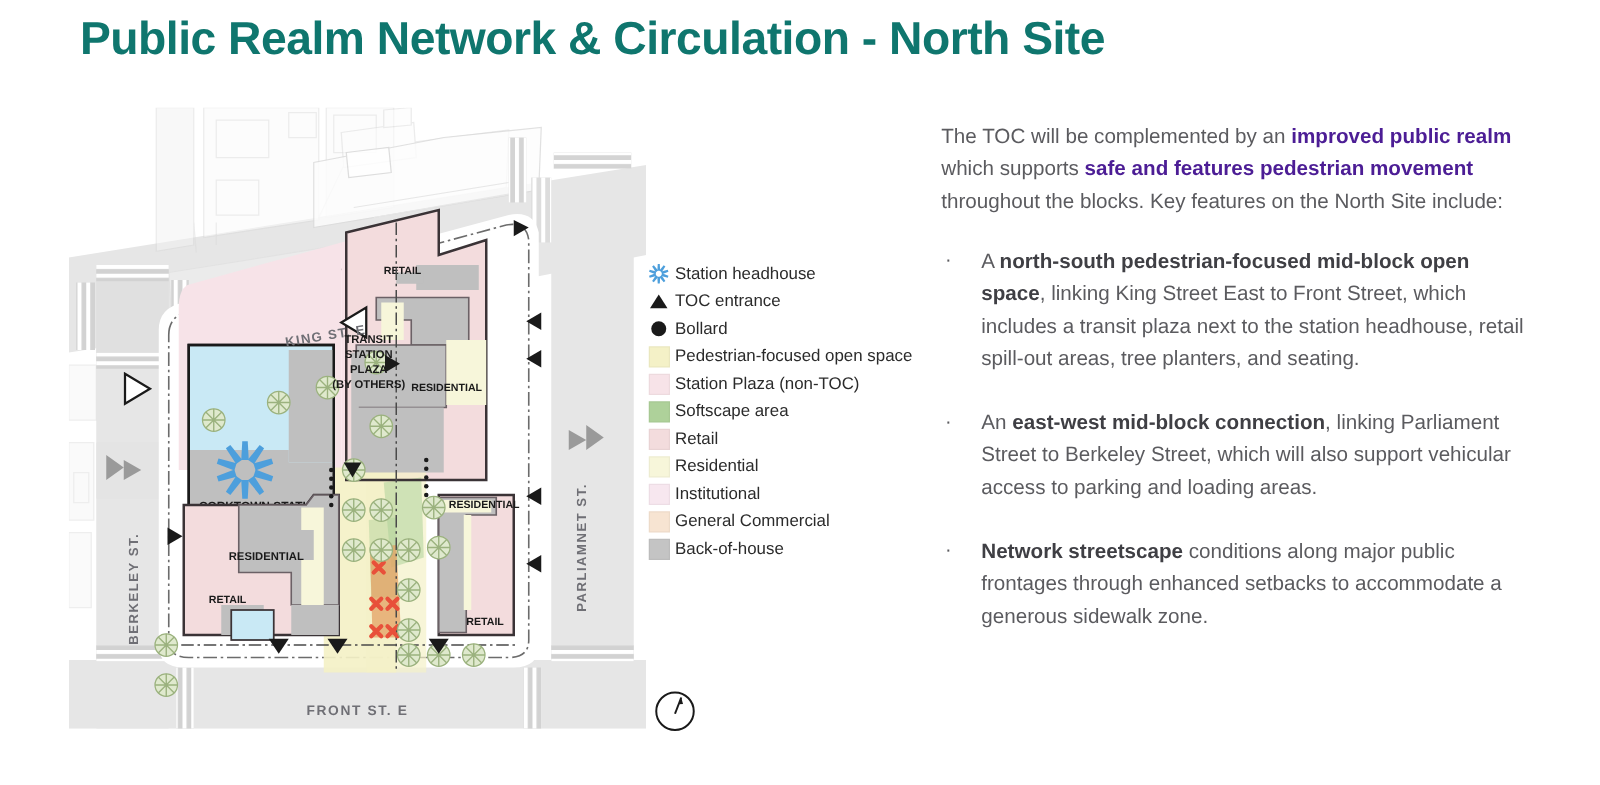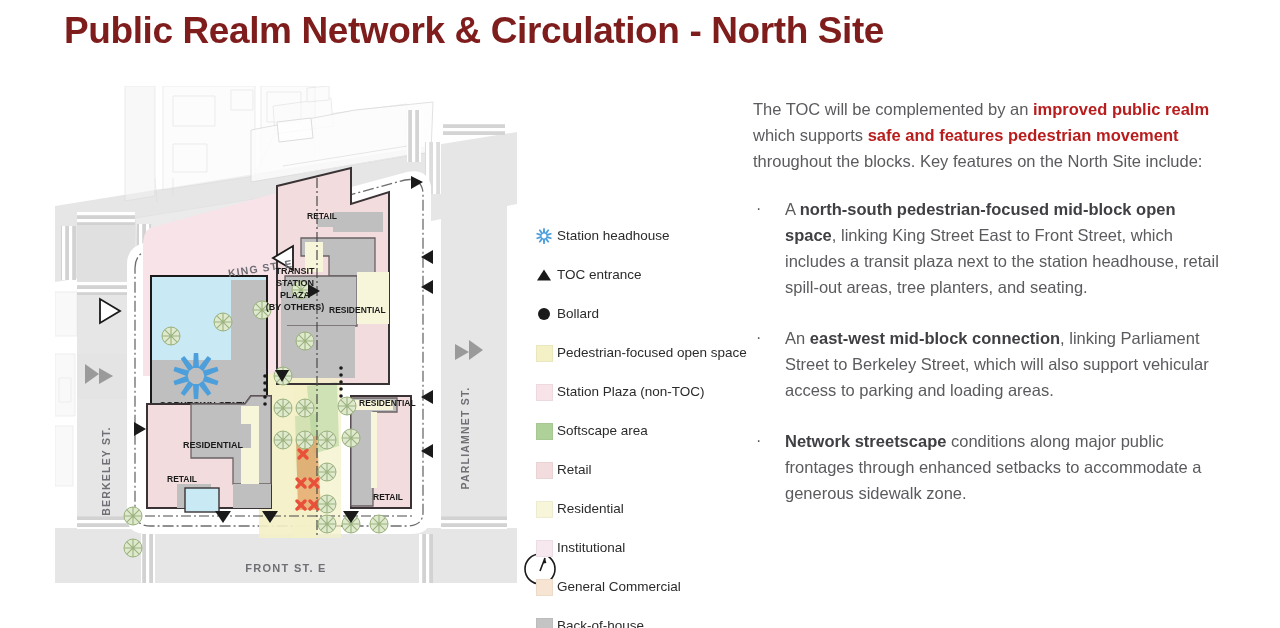--- a/index.html
+++ b/index.html
@@ -22,21 +22,21 @@
     background: #ffffff;
   }
   
   .page-title {
     position: absolute;
     left: 64px;
     top: 10px;
     font-size: 37px;
     font-weight: bold;
     letter-spacing: -0.4px;
-    color: #7f1d1d;
+    color: #0f766e;
     font-family: "Liberation Sans", sans-serif;
     white-space: nowrap;
   }
   
   .map-wrap {
     position: absolute;
     left: 55px;
     top: 86px;
     width: 462px;
     height: 497px;
@@ -55,21 +55,21 @@
   .legend {
     position: absolute;
     left: 514px;
     top: 208px;
     width: 240px;
   }
   .legend-row {
     display: flex;
     align-items: center;
     height: 22px;
-    margin: 17px;
+    margin: 0;
   }
   .legend-sym {
     width: 26px;
     min-width: 26px;
     height: 22px;
     display: flex;
     align-items: center;
     justify-content: center;
   }
   .legend-swatch {
@@ -92,21 +92,21 @@
     top: 96px;
     width: 478px;
   }
   .para {
     font-size: 16.5px;
     line-height: 26px;
     color: #5b5b5f;
     margin: 0 0 22px 0;
     font-family: "Liberation Sans", sans-serif;
   }
-  .para b { color: #b91c1c; font-weight: bold; }
+  .para b { color: #4c1d95; font-weight: bold; }
   .bullet-list { margin: 0; padding: 0; list-style: none; }
   .bullet {
     position: relative;
     padding-left: 32px;
     font-size: 16.5px;
     line-height: 26px;
     color: #5b5b5f;
     margin-bottom: 25px;
     font-family: "Liberation Sans", sans-serif;
   }

